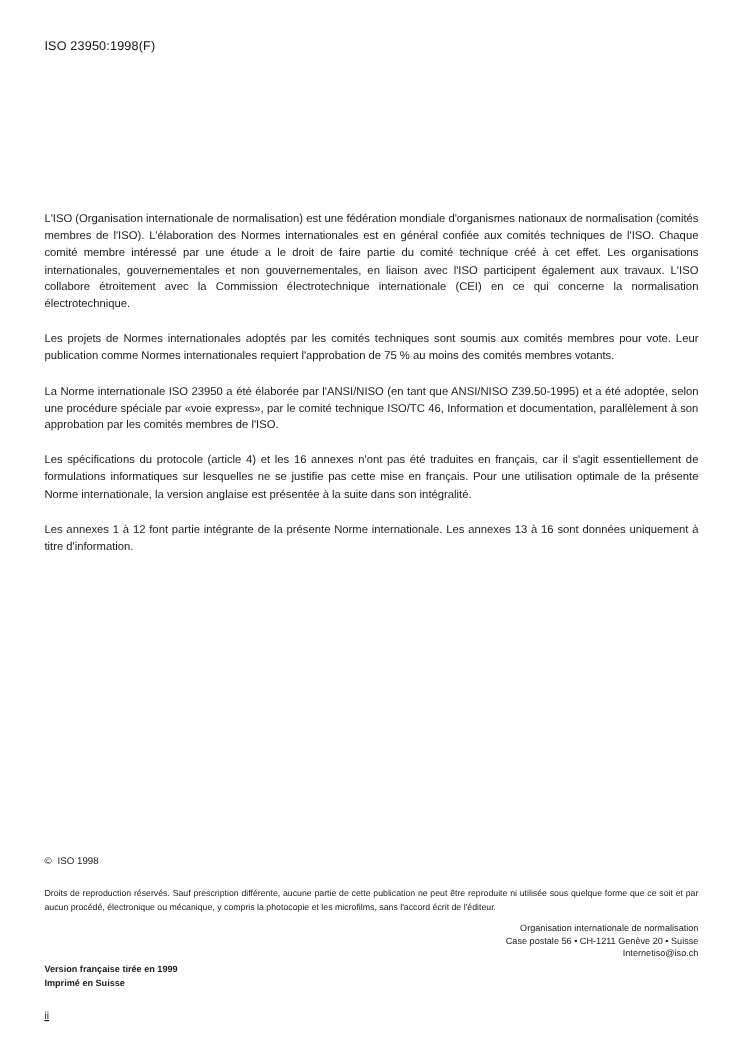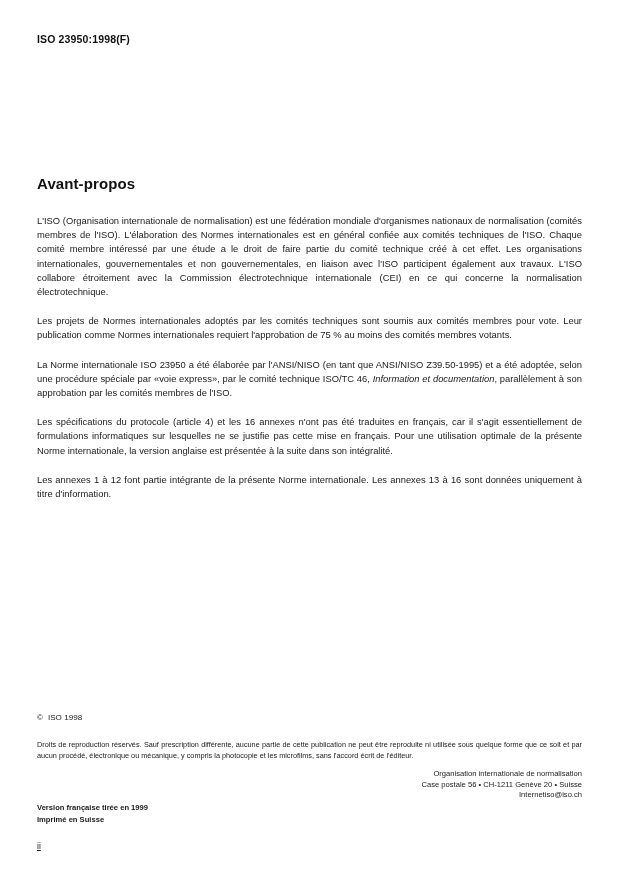--- a/index.html
+++ b/index.html
@@ -21,21 +21,21 @@
     top: 0;
     width: 619px;
     height: 877px;
   }
   
   .doc-header {
     position: absolute;
     left: 37px;
     top: 33px;
     font-size: 10.5px;
-    font-weight: bold;
+    font-weight: normal;
     letter-spacing: 0.15px;
     color: #111111;
   }
   
   .content {
     position: absolute;
     left: 37px;
     top: 175px;
     width: 545px;
   }
@@ -52,21 +52,20 @@
     text-align: justify;
     margin: 0 0 15px 0;
     color: #1a1a1a;
     -webkit-hyphens: none;
     hyphens: none;
   }
   p.body-par:last-child {
     margin-bottom: 0;
   }
   .ital {
-    font-style: italic;
   }
   
   .footer-block {
     position: absolute;
     left: 37px;
     top: 712px;
     width: 545px;
   }
   .copyright-line {
     font-size: 8.1px;
@@ -120,21 +119,20 @@
 </style>
 </head>
 <body>
 
 <div class="page">
 
   <div class="doc-header">ISO 23950:1998(F)</div>
 
   <div class="content">
 
-    <h1 class="section-title">Avant-propos</h1>
 
     <p class="body-par">L'ISO (Organisation internationale de normalisation) est une fédération mondiale d'organismes nationaux de normalisation (comités membres de l'ISO). L'élaboration des Normes internationales est en général confiée aux comités techniques de l'ISO. Chaque comité membre intéressé par une étude a le droit de faire partie du comité technique créé à cet effet. Les organisations internationales, gouvernementales et non gouvernementales, en liaison avec l'ISO participent également aux travaux. L'ISO collabore étroitement avec la Commission électrotechnique internationale (CEI) en ce qui concerne la normalisation électrotechnique.</p>
 
     <p class="body-par">Les projets de Normes internationales adoptés par les comités techniques sont soumis aux comités membres pour vote. Leur publication comme Normes internationales requiert l'approbation de 75 % au moins des comités membres votants.</p>
 
     <p class="body-par"><span>La Norme internationale ISO 23950 a été élaborée par l'ANSI/NISO (en tant que ANSI/NISO Z39.50-1995) et a été adoptée, selon une procédure spéciale par «voie express», par le comité technique ISO/TC 46, </span><span class="ital">Information et documentation</span><span>, parallèlement à son approbation par les comités membres de l'ISO.</span></p>
 
     <p class="body-par">Les spécifications du protocole (article 4) et les 16 annexes n'ont pas été traduites en français, car il s'agit essentiellement de formulations informatiques sur lesquelles ne se justifie pas cette mise en français. Pour une utilisation optimale de la présente Norme internationale, la version anglaise est présentée à la suite dans son intégralité.</p>
 
     <p class="body-par">Les annexes 1 à 12 font partie intégrante de la présente Norme internationale. Les annexes 13 à 16 sont données uniquement à titre d'information.</p>

